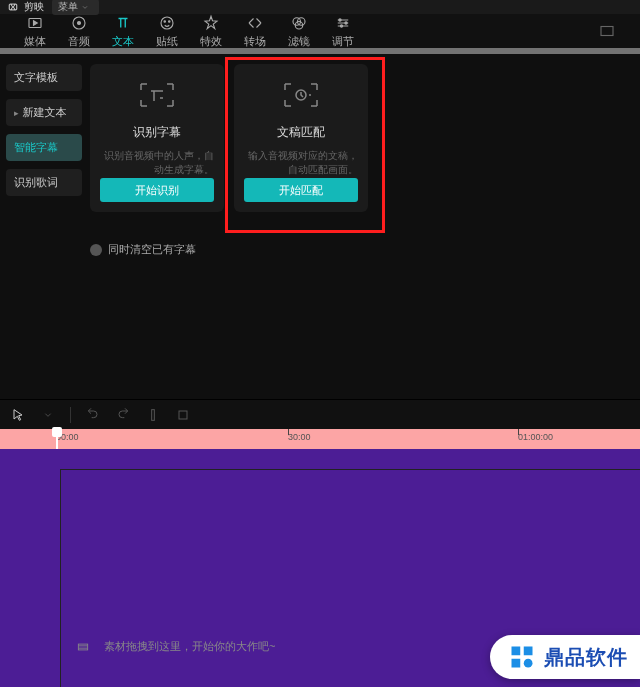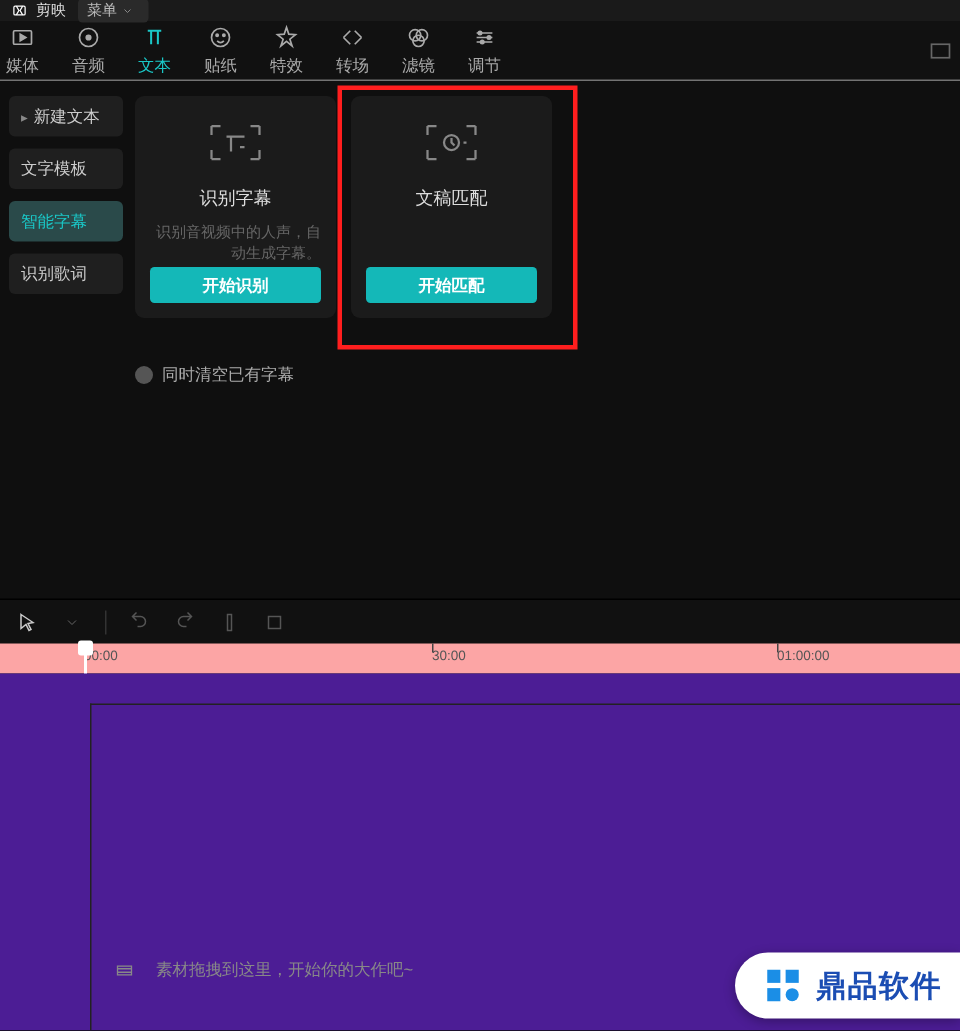--- a/index.html
+++ b/index.html
@@ -5,42 +5,42 @@
 * { margin:0; padding:0; box-sizing:border-box; font-family:"Microsoft YaHei",Arial,sans-serif; }
 body { background:#0a0a0a; width:640px; height:687px; overflow:hidden; position:relative; color:#ccc; font-size:12px; }
 
 
 .titlebar { height:14px; background:#1a1a1a; display:flex; align-items:center; padding:0 6px; font-size:10px; color:#ddd; }
 .titlebar svg { width:14px; height:10px; margin-right:4px; }
 .menu-btn { background:#2a2a2a; border-radius:3px; padding:1px 6px; margin-left:8px; display:flex; align-items:center; gap:3px; color:#bbb; font-size:10px; }
 .menu-btn svg { width:8px; height:8px; }
 
 
-.tabbar { height:40px; background:#111; display:flex; align-items:center; padding:0 4px; gap:22px; border-bottom:1px solid #737373; }
+.tabbar { height:40px; background:#111; display:flex; align-items:center; padding:0 24px; gap:22px; border-bottom:6px solid #737373; }
 .tab { display:flex; flex-direction:column; align-items:center; gap:2px; color:#aaa; cursor:pointer; }
 .tab svg { width:18px; height:18px; }
 .tab span { font-size:11px; }
 .tab.active { color:#1ac7c7; }
 .tabbar .right-stub { margin-left:auto; width:18px; height:18px; color:#666; }
 
 
 .main { display:flex; height:345px; background:#0f0f0f; }
 .sidebar { width:88px; padding:10px 6px; display:flex; flex-direction:column; gap:8px; }
 .side-item { background:#1f1f1f; border-radius:4px; padding:6px 8px; color:#ccc; font-size:11px; display:flex; align-items:center; gap:4px; cursor:pointer; }
 .side-item.plus::before { content:"▸"; font-size:9px; color:#888; }
 .side-item.active { background:#2a4a4a; color:#1ac7c7; }
 
 .content { flex:1; padding:10px 8px 10px 2px; }
 .cards { display:flex; gap:10px; }
 .card { width:134px; height:148px; background:#1b1b1b; border-radius:6px; padding:12px 10px 10px; display:flex; flex-direction:column; align-items:center; }
 .card .ico-wrap { width:40px; height:30px; display:flex; align-items:center; justify-content:center; margin-top:4px; color:#888; }
 .card .ico-wrap svg { width:40px; height:30px; }
 .card .ctitle { color:#ddd; font-size:12px; margin-top:14px; }
 .card .cdesc { color:#666; font-size:10px; line-height:14px; margin-top:8px; text-align:right; height:28px; }
-.card button { width:100%; height:24px; border:none; background:#14b8b8; color:#fff; font-size:11px; border-radius:3px; cursor:pointer; margin-top:auto;font-weight:bold; }
+.card button { width:100%; height:24px; border:none; background:#14b8b8; color:#fff; font-size:11px; border-radius:3px; cursor:pointer; margin-top:auto; }
 
 .highlight-box { position:absolute; left:225px; top:57px; width:160px; height:176px; border:3px solid #ff1e1e; pointer-events:none; }
 
 .chk-row { display:flex; align-items:center; gap:6px; margin-top:30px; color:#aaa; font-size:11px; }
 .chk { width:12px; height:12px; border-radius:6px; background:#555; }
 
 
 .tl-tools { height:30px; background:#111; display:flex; align-items:center; padding:0 10px; gap:14px; color:#555; border-top:1px solid #000;}
 .tl-tools svg { width:16px; height:16px; }
 .tl-tools .sep { width:1px; height:16px; background:#333; }
@@ -139,25 +139,25 @@
       </svg>
     <span>调节</span>
   </div>
   <svg class="right-stub" viewBox="0 0 24 24" fill="none" stroke="currentColor" stroke-width="1.5">
       <rect x="4" y="6" width="16" height="12"></rect>
     </svg>
 </div>
 
 <div class="main">
   <div class="sidebar">
+    <div class="side-item">
+        <span>文字模板</span>
+      </div>
     <div class="side-item plus">
         <span>新建文本</span>
-      </div>
-    <div class="side-item">
-        <span>文字模板</span>
       </div>
     <div class="side-item active">
         <span>智能字幕</span>
       </div>
     <div class="side-item">
         <span>识别歌词</span>
       </div>
   </div>
   <div class="content">
     <div class="cards">
@@ -174,20 +174,21 @@
       </div>
       <div class="card">
         <div class="ico-wrap">
           <svg viewBox="0 0 40 30" fill="none" stroke="#888" stroke-width="1.5">
               <path d="M4 4h6M4 4v6M36 4h-6M36 4v6M4 26h6M4 26v-6M36 26h-6M36 26v-6"></path>
               <circle cx="20" cy="15" r="5"></circle>
               <path d="M20 12v3l2 2M28 15h2"></path>
             </svg>
         </div>
         <div class="ctitle">文稿匹配</div>
+        <div class="cdesc">输入音视频对应的文稿，自动匹配画面。</div>
         <button>开始匹配</button>
       </div>
     </div>
     <div class="chk-row">
       <div class="chk"></div>
       <span>同时清空已有字幕</span>
     </div>
   </div>
 </div>
 

